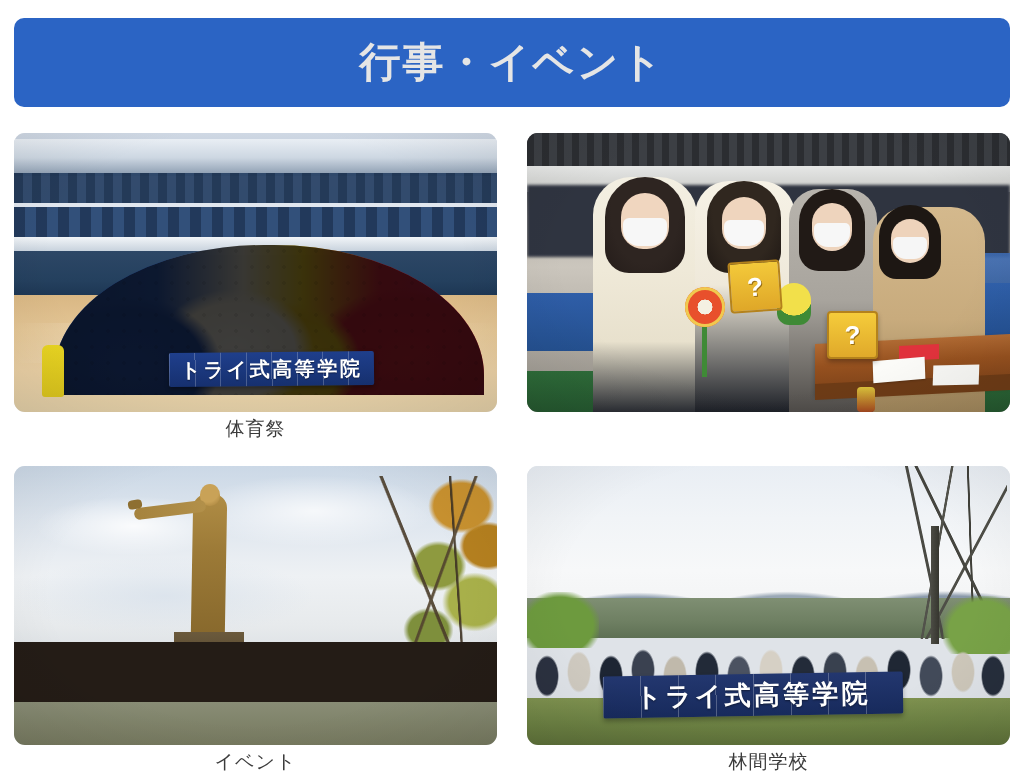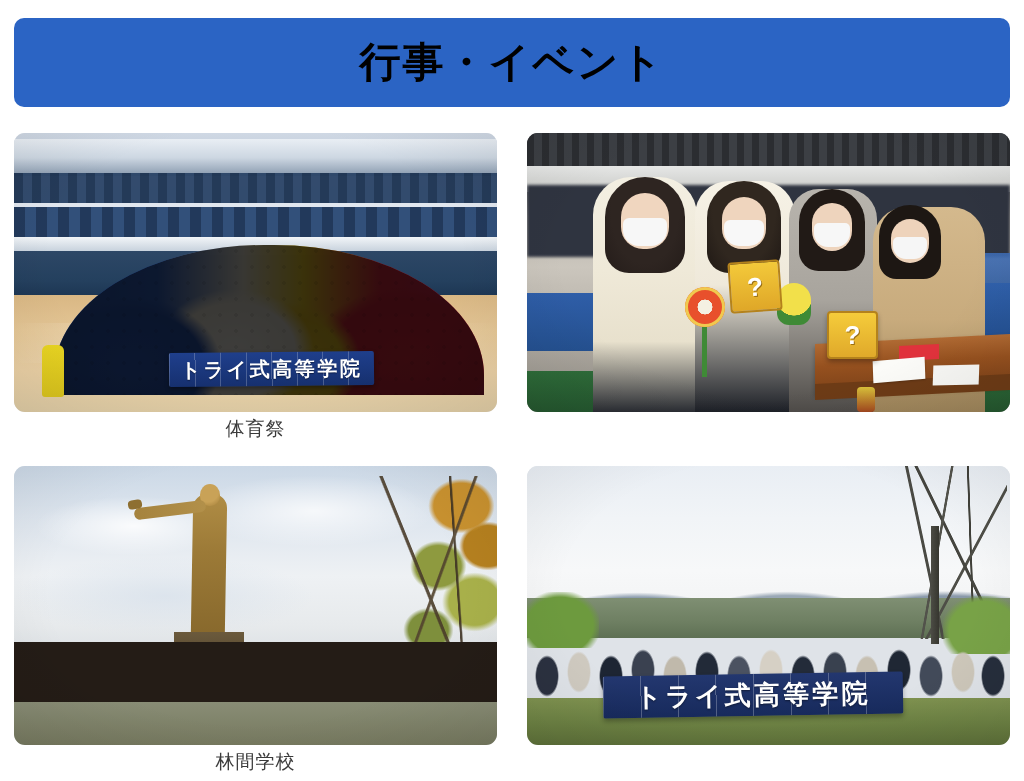--- a/index.html
+++ b/index.html
@@ -30,21 +30,21 @@
     width: 996px;
     height: 89px;
     background: #2B64C4;
     border-radius: 10px;
     display: flex;
     align-items: center;
     justify-content: center;
     box-sizing: border-box;
   }
   .section-header-title {
-    color: #000000;
+    color: #e5e5e5;
     font-size: 41px;
     font-weight: bold;
     letter-spacing: 2px;
     line-height: 1;
     white-space: nowrap;
   }
 
   
   .gallery-grid {
     position: absolute;
@@ -695,36 +695,37 @@
         <div class="ph-layer p3-plaque">
           <span>BOYS BE AMBITIOUS</span>
         </div>
         <div class="ph-layer p3-ground"></div>
         <div class="ph-layer p3-grass-l"></div>
         <div class="ph-layer p3-students"></div>
         <div class="ph-layer p3-arms"></div>
         <div class="ph-layer p3-heads"></div>
         <div class="photo-vignette"></div>
       </div>
-      <div class="photo-caption">林間学校</div>
+      <div class="photo-caption">イベント</div>
     </div>
 
     <div class="gallery-cell">
       <div class="photo-frame">
         <div class="ph-layer p4-sky"></div>
         <div class="ph-layer p4-mountains"></div>
         <div class="ph-layer p4-hills"></div>
         <div class="ph-layer p4-tree-bare"></div>
         <div class="ph-layer p4-tree-trunk"></div>
         <div class="ph-layer p4-bush-l"></div>
         <div class="ph-layer p4-bush-r"></div>
         <div class="ph-layer p4-hands"></div>
         <div class="ph-layer p4-crowd"></div>
         <div class="ph-layer p4-grass"></div>
         <div class="ph-layer p4-banner">
           <span class="p4-banner-text">トライ式高等学院</span>
         </div>
         <div class="photo-vignette"></div>
       </div>
+      <div class="photo-caption">林間学校</div>
     </div>
 
   </div>
 </div>
 
 </body></html>

